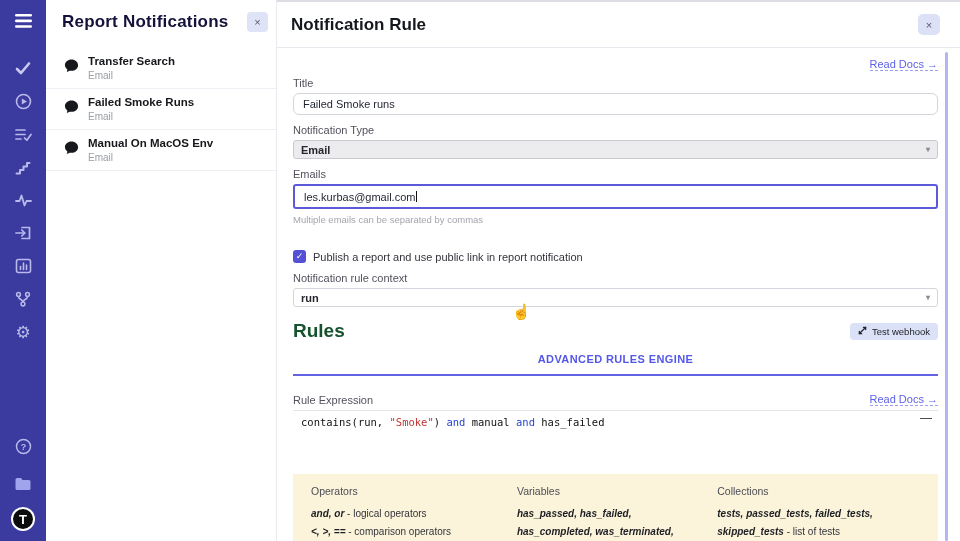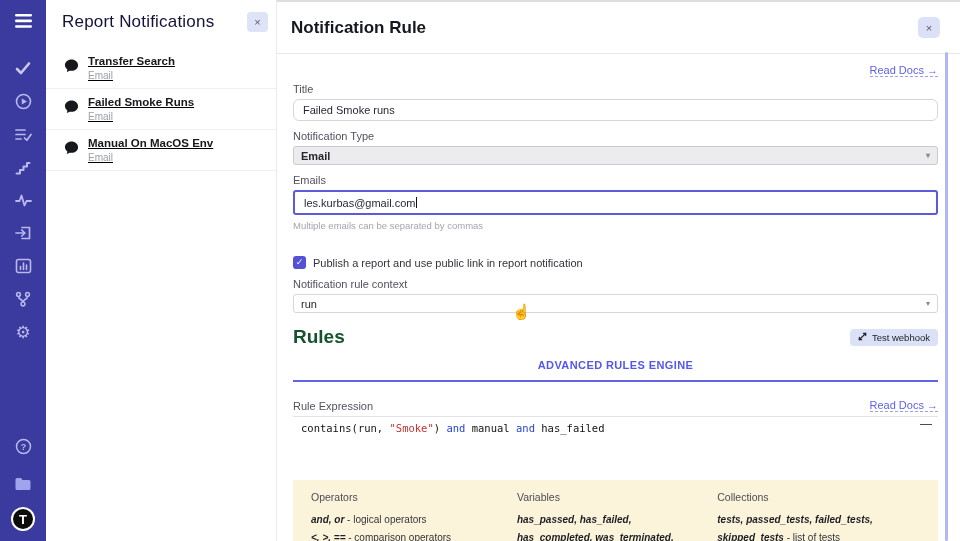--- a/index.html
+++ b/index.html
@@ -17,51 +17,51 @@
   .gear-glyph { font-size:17px; color:#b9b9ec; line-height:1; }
   .logo-circle { width:24px; height:24px; border-radius:50%; background:#0c0c0c;
     border:2px solid #fff; color:#fff; font-weight:bold; font-size:13px;
     display:flex; align-items:center; justify-content:center; }
 
   
   .list-panel { width:231px; background:#fff; border-right:1px solid #e9e9f0;
     padding-top:12px; flex-shrink:0; }
   .list-header { display:flex; align-items:center; justify-content:space-between;
     padding:0 8px 0 16px; }
-  .list-title { font-size:17px; font-weight:400; color:#14123a; letter-spacing:.2px; }
+  .list-title { font-size:17px; font-weight:700; color:#14123a; letter-spacing:.2px; }
   .mini-close { width:21px; height:20px; background:#dfe3f7; border:none; border-radius:4px;
     color:#5a5a6e; font-size:11px; line-height:20px; cursor:pointer; }
   .notif-list { margin-top:16px; }
   .notif-item { display:flex; align-items:flex-start; gap:9px; padding:7px 10px 7px 18px;
-    border-bottom:1px solid #eeeef5; cursor:pointer;text-decoration:underline; }
+    border-bottom:1px solid #eeeef5; cursor:pointer; }
   .notif-item .bubble { margin-top:3px; flex-shrink:0; }
   .notif-item .t { font-size:11.5px; font-weight:700; color:#17181c; }
   .notif-item .s { font-size:10px; color:#9aa0a8; margin-top:3px; }
 
   
   .main { flex:1; position:relative; background:#fff; border-top:2px solid #dcdce2; }
-  .main-header { height:52px; display:flex; align-items:center; justify-content:space-between;
+  .main-header { height:46px; display:flex; align-items:center; justify-content:space-between;
     padding:0 20px 0 14px; border-bottom:1px solid #e8e8ee; }
   .main-title { font-size:17px; font-weight:700; color:#16181f; }
   .close-btn { width:22px; height:21px; background:#dce1f7; border:none; border-radius:5px;
     color:#5a5a6e; font-size:11px; cursor:pointer; }
 
   .content { padding:4px 22px 0 16px; position:relative; }
   .docs-row { text-align:right; height:17px; margin-top:2px; }
   .read-docs { font-size:11px; color:#5d61e6; text-decoration:none;
     border-bottom:1px dashed #9b9df0; cursor:pointer; }
 
   .field-label { font-size:11px; color:#52525e; margin:9px 0 4px; }
   .text-input { width:100%; height:22px; border:1px solid #d5d5dd; border-radius:6px;
     font-size:11px; padding:0 9px; color:#1f2430; font-family:"Liberation Sans",sans-serif;
     background:#fff; display:flex; align-items:center; }
   .select { width:100%; height:19px; border:1px solid #c9c9d1; border-radius:3px;
     background:#ececee; display:flex; align-items:center; justify-content:space-between;
     padding:0 7px; font-size:11px; font-weight:700; color:#26272e; cursor:pointer; }
-  .select.white { background:#fff; border-color:#d5d5dd; font-weight:400; }
+  .select.white { background:#fff; border-color:#d5d5dd; font-weight:700; }
   .chev { font-size:8px; color:#8a8a94; }
   .emails-input { border:2px solid #5c5ad8; border-radius:3px; height:25px; }
   .caret { display:inline-block; width:1px; height:11px; background:#111; margin-left:1px;
     vertical-align:middle; }
   .hint { font-size:9.5px; color:#a4a4ae; margin-top:5px; }
 
   .check-row { display:flex; align-items:center; gap:7px; margin-top:25px; cursor:pointer; }
   .checkbox { width:13px; height:13px; background:#5451d4; border-radius:3px; color:#fff;
     font-size:9px; line-height:13px; text-align:center; flex-shrink:0; }
   .check-label { font-size:11px; color:#33343c; }

